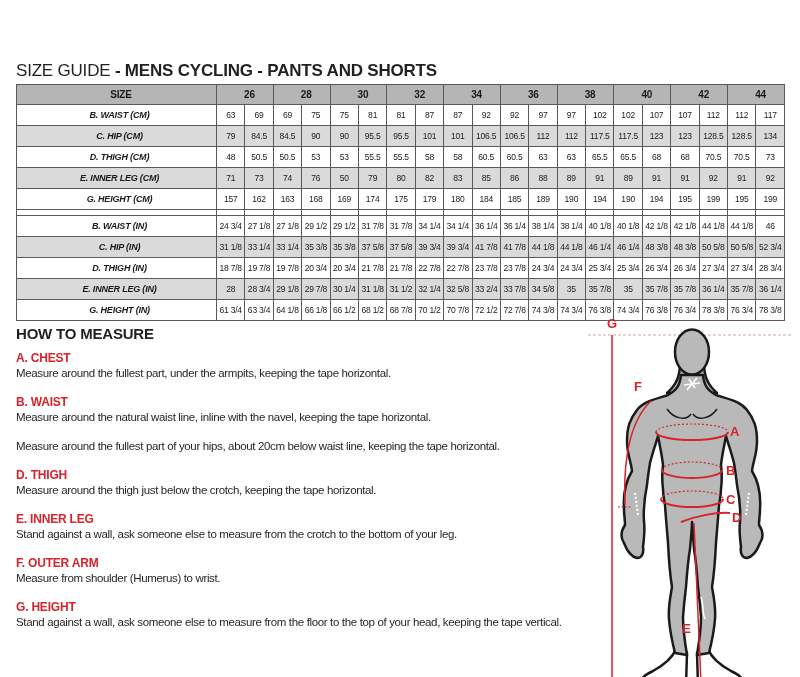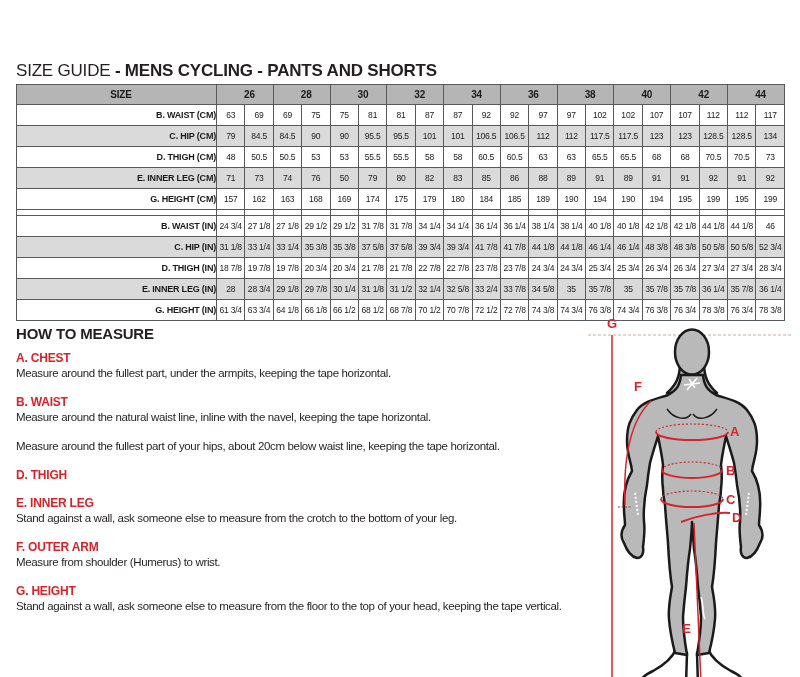--- a/index.html
+++ b/index.html
@@ -9,21 +9,21 @@
   .title { position:absolute; left:16px; top:22px; font-size:17px; letter-spacing:-0.2px; white-space:nowrap; }
   .title .light { font-weight:400; }
   .title .bold  { font-weight:700; }
 
   table.size-table { position:absolute; left:16px; top:56px; width:769px;
     border-collapse:collapse; table-layout:fixed; }
   .size-table th, .size-table td { border:1px solid #58595b; text-align:center;
     font-size:8.5px; font-weight:400; padding:0; height:20px; white-space:nowrap;
     overflow:hidden; color:#1a1a1a; letter-spacing:-0.2px; }
   .size-table thead th { background:#b5b5b5; font-size:10px; font-weight:700; height:19px;padding-left:9px; }
-  .size-table tbody th.rlabel { text-align:right; padding-left:6px; font-size:9px; font-weight:700; }
+  .size-table tbody th.rlabel { text-align:center; padding-left:6px; font-size:9px; font-weight:700;font-style:italic; }
   .size-table tbody tr.shaded td, .size-table tbody tr.shaded th { background:#dadada; }
   .size-table tbody tr.sep td { height:5px; background:#fff; }
 
   .htm-heading { position:absolute; left:16px; top:297px; margin:0; font-size:15px;
     font-weight:700; letter-spacing:-0.2px; }
   .m-items { position:absolute; left:16px; top:323px; width:580px; }
   .m-item { margin:0 0 14px 0; }
   .m-item h3 { margin:0; font-size:12px; font-weight:700; letter-spacing:-0.2px; }
   .m-item p  { margin:1px 0 0 0; font-size:11.5px; line-height:15px; letter-spacing:-0.35px;
     white-space:nowrap; }
@@ -342,20 +342,21 @@
       </div>
       <div class="m-item">
         <h3 style="color: rgb(216, 35, 42);">B. WAIST</h3>
         <p>Measure around the natural waist line, inline with the navel, keeping the tape horizontal.</p>
       </div>
       <div class="m-item">
         <p>Measure around the fullest part of your hips, about 20cm below waist line, keeping the tape horizontal.</p>
       </div>
       <div class="m-item">
         <h3 style="color: rgb(216, 35, 42);">D. THIGH</h3>
+        <p>Measure around the thigh just below the crotch, keeping the tape horizontal.</p>
       </div>
       <div class="m-item">
         <h3 style="color: rgb(216, 35, 42);">E. INNER LEG</h3>
         <p>Stand against a wall, ask someone else to measure from the crotch to the bottom of your leg.</p>
       </div>
       <div class="m-item">
         <h3 style="color: rgb(216, 35, 42);">F. OUTER ARM</h3>
         <p>Measure from shoulder (Humerus) to wrist.</p>
       </div>
       <div class="m-item">

